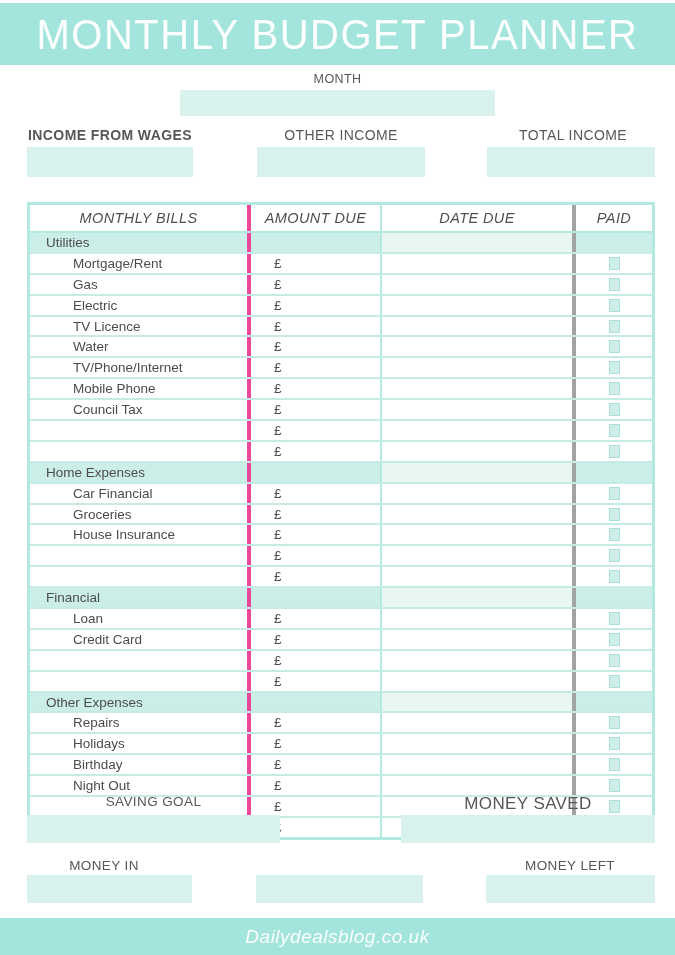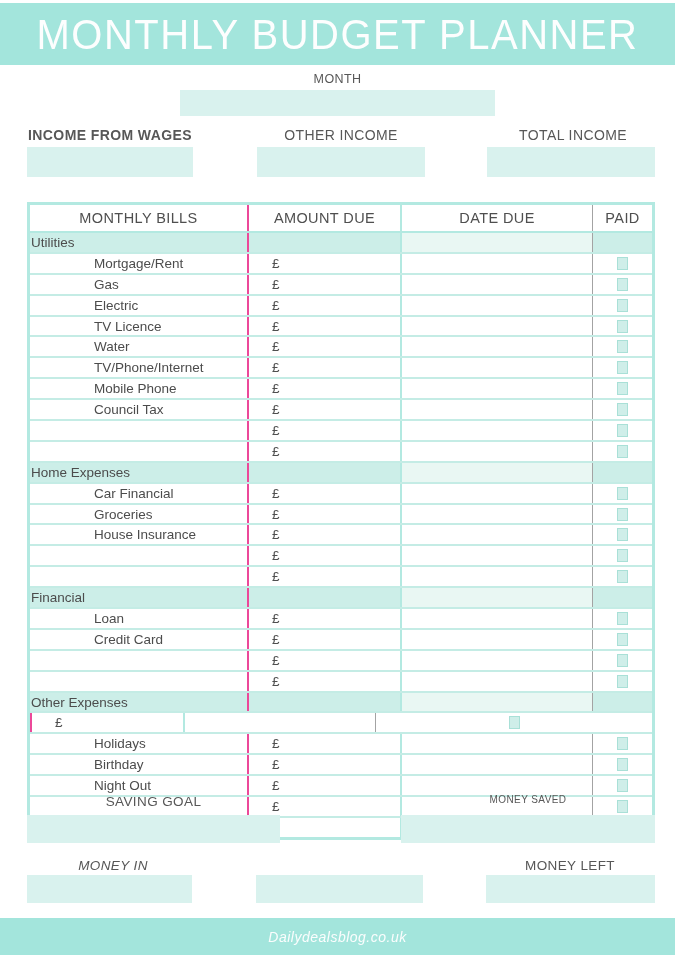--- a/index.html
+++ b/index.html
@@ -30,58 +30,58 @@
   .inc3-lbl{top:127px;left:473px;width:200px;}
   .inc1-box{left:27px;top:147px;width:166px;height:30px;}
   .inc2-box{left:257px;top:147px;width:168px;height:30px;}
   .inc3-box{left:487px;top:147px;width:168px;height:30px;}
   
   .bills-table{
     position:absolute;left:27px;top:202px;width:628px;
     border:3px solid #b3e9e1;box-sizing:border-box;background:#ffffff;
   }
   .t-row{display:flex;align-items:stretch;}
-  .t-head{height:26px;border-bottom:2px solid #b3e9e1;}
+  .t-head{height:26px;border-bottom:2px solid #b3e9e1;font-style:italic;}
   .t-head .cell{display:flex;align-items:center;justify-content:center;
     font-size:14.5px;letter-spacing:.4px;color:#4f4f4f;}
   .cell{box-sizing:border-box;}
   .c1{width:217px;}
-  .c2{width:153px;border-left:2px solid #ec4899;}
+  .c2{width:133px;border-left:4px solid #ec4899;}
   .c3{width:192px;border-left:2px solid #b3e9e1;}
-  .c4{flex:1;border-left:1px solid #a3a3a3;}
+  .c4{flex:1;border-left:4px solid #a3a3a3;}
   .body-row{height:18.9px;border-bottom:2px solid #c4ece5;font-size:13.5px;}
   .body-row:last-child{border-bottom:none;}
   .body-row .cell{display:flex;align-items:center;}
   .section-row .cell{background:#cceee8;}
   .section-row .c3{background:#e9f7f3;}
-  .section-name{padding-left:1px;color:#4c4c4c;}
-  .bill-name{padding-left:64px;color:#4c4c4c;}
+  .section-name{padding-left:16px;color:#4c4c4c;}
+  .bill-name{padding-left:43px;color:#4c4c4c;}
   .amount-cell{padding-left:23px;}
   .paid-cell{justify-content:center;}
   .checkbox{
     width:11px;height:13px;background:#cfeee9;border:1px solid #a9e0d7;box-sizing:border-box;
   }
   
   .sg-lbl{top:794px;left:40px;width:227px;font-size:13.5px;}
-  .ms-lbl{top:794px;left:414px;width:228px;font-size:10px;}
+  .ms-lbl{top:794px;left:414px;width:228px;font-size:17px;}
   .sg-box{left:27px;top:815px;width:253px;height:28px;}
   .ms-box{left:401px;top:815px;width:254px;height:28px;}
-  .mi-lbl{top:858px;left:13px;width:200px;font-size:13.5px;font-style:italic;}
+  .mi-lbl{top:858px;left:4px;width:200px;font-size:13.5px;}
   .mo-lbl{top:884px;left:240px;width:200px;font-size:10px;}
   .ml-lbl{top:858px;left:470px;width:200px;font-size:13.5px;}
   .mi-box{left:27px;top:875px;width:165px;height:28px;}
   .mo-box{left:256px;top:875px;width:167px;height:28px;}
   .ml-box{left:486px;top:875px;width:169px;height:28px;}
   
   .footer-band{
     position:absolute;left:0;top:918px;width:675px;height:37px;background:#a3e5dc;
     display:flex;align-items:center;justify-content:center;
   }
   .footer-band .site{
-    color:#fbfdfd;font-size:14px;font-style:italic;letter-spacing:.5px;
+    color:#fbfdfd;font-size:19px;font-style:italic;letter-spacing:.5px;
   }
 </style>
 </head>
 <body>
 
 <div class="page">
 
   <div class="title-band">
     <h1>MONTHLY BUDGET PLANNER</h1>
   </div>
@@ -312,20 +312,21 @@
             <div class="checkbox"></div>
           </div>
         </div>
         <div class="t-row body-row section-row">
           <div class="cell c1 section-name">Other Expenses</div>
           <div class="cell c2"></div>
           <div class="cell c3"></div>
           <div class="cell c4"></div>
         </div>
         <div class="t-row body-row">
+          <div class="cell c1 bill-name">Repairs</div>
           <div class="cell c2 amount-cell">
             <div class="cur">£</div>
           </div>
           <div class="cell c3 date-cell"></div>
           <div class="cell c4 paid-cell">
             <div class="checkbox"></div>
           </div>
         </div>
         <div class="t-row body-row">
           <div class="cell c1 bill-name">Holidays</div>

